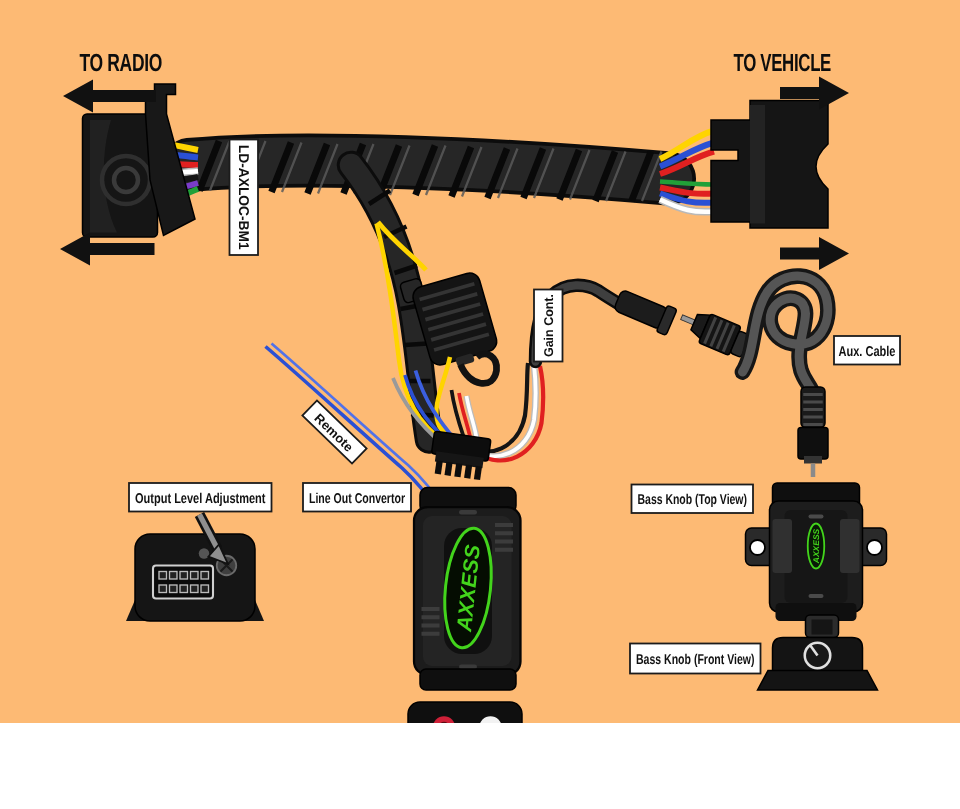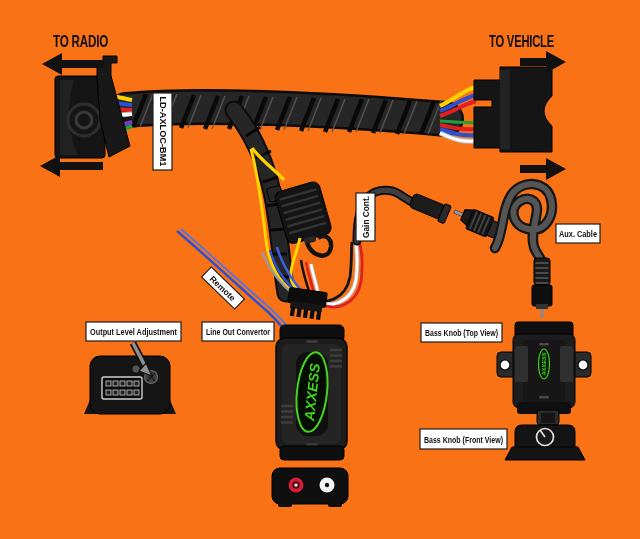--- a/index.html
+++ b/index.html
@@ -1,16 +1,16 @@
 <!DOCTYPE html>
 <html><head>
 <meta charset="utf-8">
 <style>
   html,body{margin:0;padding:0;background:#ffffff;}
-  .stage{position:relative;width:640px;height:539px;background:#f97316;overflow:hidden;
+  .stage{position:relative;width:640px;height:482px;background:#fdba74;overflow:hidden;
          font-family:"Liberation Sans", sans-serif;}
   svg{position:absolute;left:0;top:0;}
   text{font-family:"Liberation Sans", sans-serif;}
   .title{font-weight:bold;font-size:16.5px;fill:#0d0d0d;letter-spacing:-0.3px;}
   .callout-text{font-weight:bold;font-size:9.5px;fill:#111;}
   .tag-text{font-weight:bold;font-size:9.5px;fill:#111;}
   .mini-text{font-weight:bold;font-size:8.5px;fill:#111;}
   .callout-box{fill:#ffffff;stroke:#1c1c1c;stroke-width:1.2;}
 </style>
 </head>

